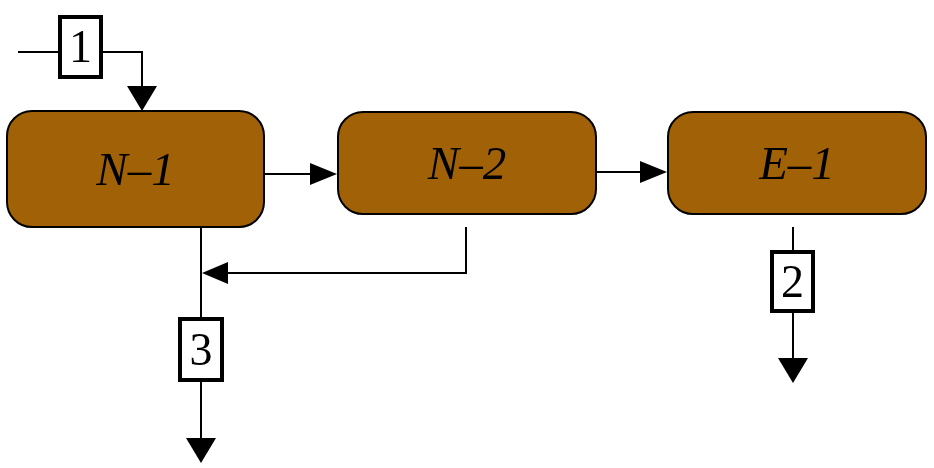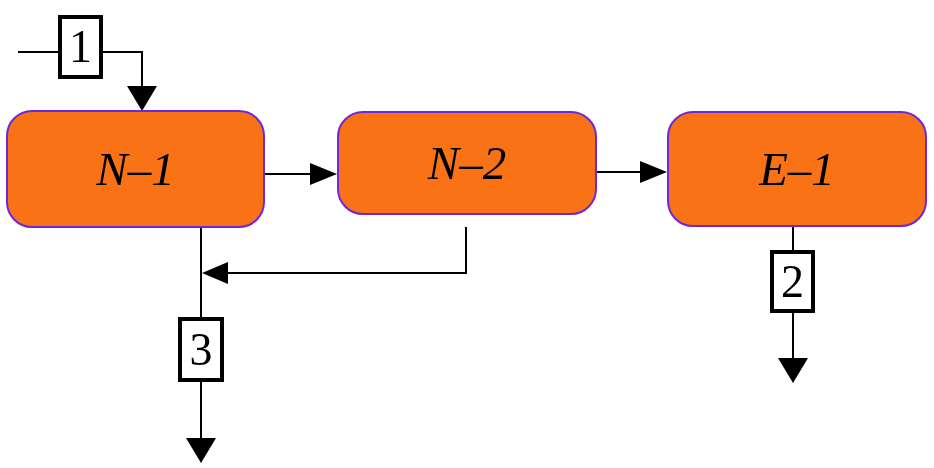--- a/index.html
+++ b/index.html
@@ -12,37 +12,37 @@
     width: 934px;
     height: 468px;
     background: #ffffff;
     font-family: "Liberation Serif", "DejaVu Serif", serif;
     overflow: hidden;
   }
   
   .node {
     position: absolute;
     box-sizing: border-box;
-    border: 2px solid #6d28d9;
+    border: 2px solid #000000;
     border-radius: 26px;
-    background: #f97316;
+    background: #a16207;
     display: flex;
     align-items: center;
     justify-content: center;
     z-index: 1;
   }
   .node-label {
     font-style: italic;
     font-size: 47px;
     color: #000000;
     line-height: 1;
   }
   #node-n1 { left: 6px;   top: 110px; width: 259px; height: 118px; }
   #node-n2 { left: 337px; top: 111px; width: 260px; height: 104px; }
-  #node-e1 { left: 667px; top: 111px; width: 260px; height: 116px; }
+  #node-e1 { left: 667px; top: 111px; width: 260px; height: 104px; }
 
   
   .stream {
     position: absolute;
     box-sizing: border-box;
     border: 4px solid #000000;
     background: #ffffff;
     display: flex;
     align-items: center;
     justify-content: center;

